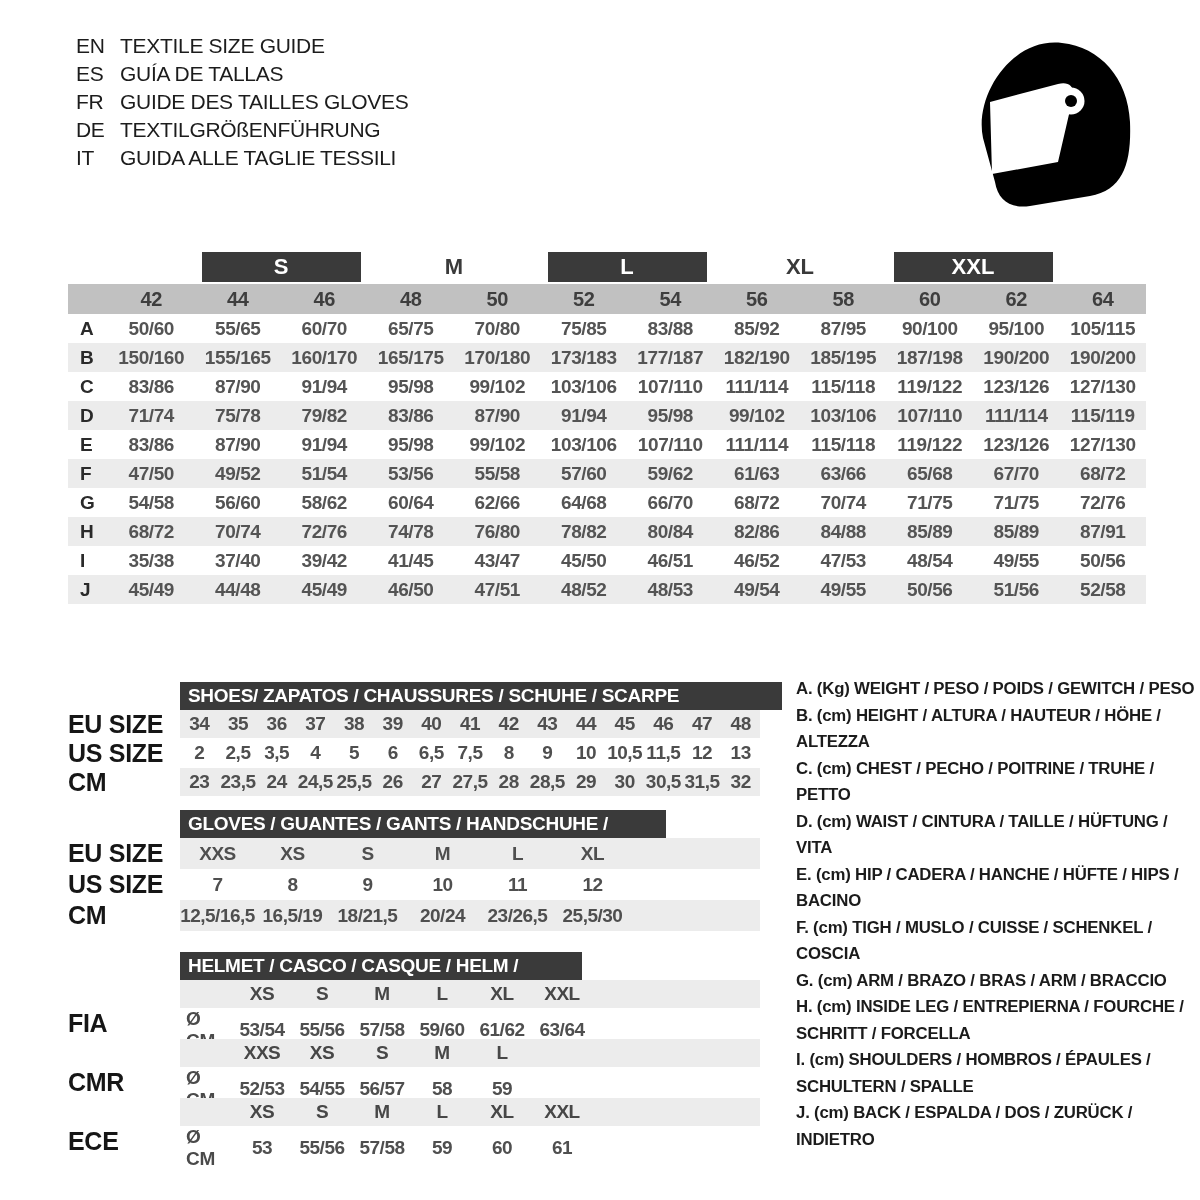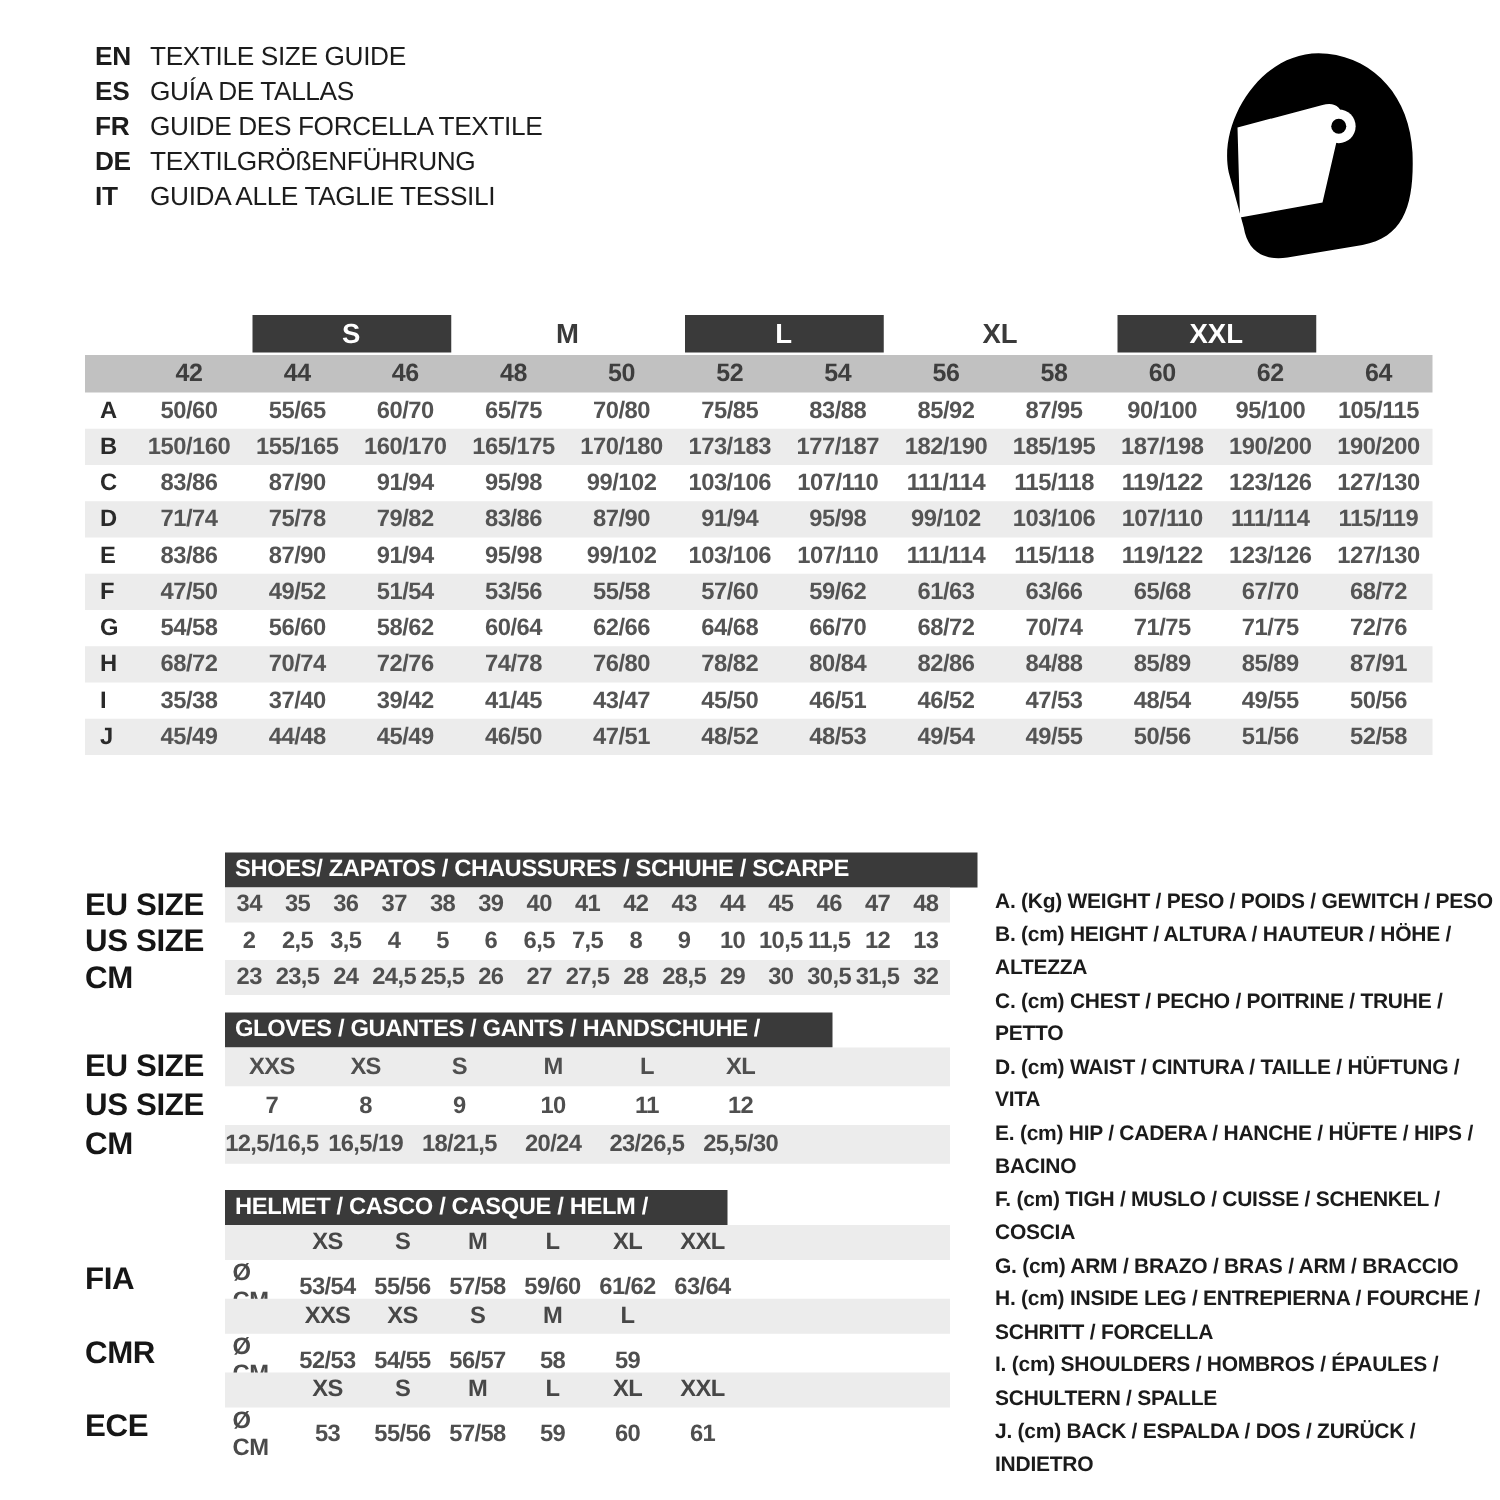--- a/index.html
+++ b/index.html
@@ -4,21 +4,21 @@
 <style>
   html,body{margin:0;padding:0;background:#fff;}
   .canvas{
     position:relative;width:1200px;height:1200px;background:#ffffff;overflow:hidden;
     font-family:"Liberation Sans","DejaVu Sans",sans-serif;color:#222;
     -webkit-font-smoothing:antialiased;
   }
   
   .lang-header{position:absolute;left:76px;top:32px;}
   .lang-row{display:flex;height:28px;align-items:center;}
-  .lang-code{width:44px;font-size:21px;font-weight:bold;letter-spacing:-0.3px;color:#1c1c1c;}
+  .lang-code{width:44px;font-size:21px;font-weight:normal;letter-spacing:-0.3px;color:#1c1c1c;}
   .lang-title{font-size:21px;font-weight:normal;letter-spacing:-0.3px;color:#1c1c1c;}
   
   .helmet-logo{position:absolute;left:978px;top:40px;width:160px;height:170px;}
   
   .main-table{position:absolute;left:68px;top:252px;width:1078px;}
   .mt-grid{display:grid;grid-template-columns:40px repeat(12,1fr);}
   .mt-groups{height:30px;margin-bottom:2px;}
   .group-box{height:30px;line-height:30px;text-align:center;font-size:22px;font-weight:bold;margin:0 7px;}
   .group-dark{background:#3a3a3a;color:#ffffff;}
   .group-plain{color:#3a3a3a;}
@@ -40,40 +40,40 @@
   .gloves-grid{display:grid;grid-template-columns:repeat(6,75px) 1fr;height:31px;}
   .helmet-grid{display:grid;grid-template-columns:52px repeat(6,60px) 1fr;}
   .h28{height:28px;}
   .h31{height:31px;}
   .v-cell{display:flex;align-items:center;justify-content:center;font-size:19px;font-weight:bold;color:#4f4f4f;letter-spacing:-0.5px;}
   .size-head{color:#474747;}
   .unit-cell{display:flex;align-items:center;font-size:19px;font-weight:bold;color:#4a4a4a;padding-left:6px;letter-spacing:-0.3px;}
   .gap13{height:13px;}
   .gap21{height:21px;}
   
-  .legend{position:absolute;left:796px;top:676px;width:402px;margin-top:32px;}
+  .legend{position:absolute;left:796px;top:676px;width:402px;}
   .legend-item{font-size:16.8px;font-weight:bold;color:#1b1b1b;line-height:26.5px;letter-spacing:-0.2px;}
 </style>
 </head>
 <body>
 
 <div class="canvas">
 
   <div class="lang-header" id="langHeader">
       <div class="lang-row">
         <span class="lang-code">EN</span>
         <span class="lang-title">TEXTILE SIZE GUIDE</span>
       </div>
       <div class="lang-row">
         <span class="lang-code">ES</span>
         <span class="lang-title">GUÍA DE TALLAS</span>
       </div>
       <div class="lang-row">
         <span class="lang-code">FR</span>
-        <span class="lang-title">GUIDE DES FORCELLA TEXTILE</span>
+        <span class="lang-title">GUIDE DES TAILLES GLOVES</span>
       </div>
       <div class="lang-row">
         <span class="lang-code">DE</span>
         <span class="lang-title">TEXTILGRÖßENFÜHRUNG</span>
       </div>
       <div class="lang-row">
         <span class="lang-code">IT</span>
         <span class="lang-title">GUIDA ALLE TAGLIE TESSILI</span>
       </div>
     </div>

